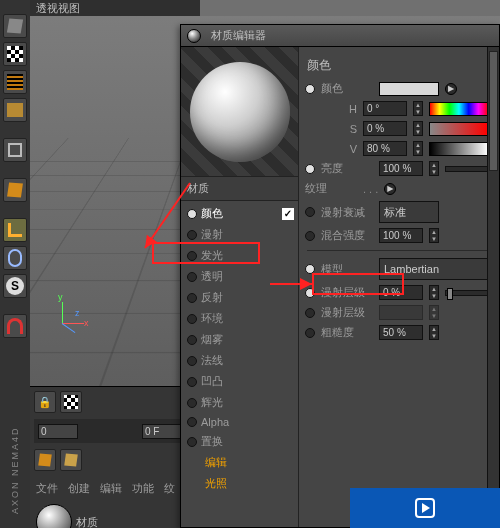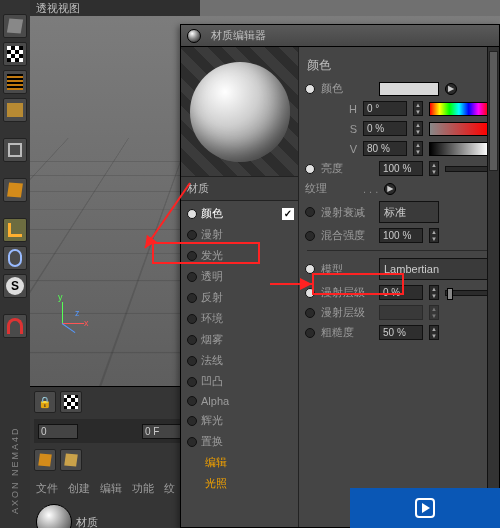--- a/index.html
+++ b/index.html
@@ -444,25 +444,25 @@
         <div class="me-ch-row">
           <span class="me-ch-radio"></span>
           <span>法线</span>
         </div>
         <div class="me-ch-row">
           <span class="me-ch-radio"></span>
           <span>凹凸</span>
         </div>
         <div class="me-ch-row">
           <span class="me-ch-radio"></span>
+          <span>辉光</span>
+        </div>
+        <div class="me-ch-row">
+          <span class="me-ch-radio"></span>
           <span>Alpha</span>
-        </div>
-        <div class="me-ch-row">
-          <span class="me-ch-radio"></span>
-          <span>辉光</span>
         </div>
         <div class="me-ch-row">
           <span class="me-ch-radio"></span>
           <span>置换</span>
         </div>
         <div class="me-ch-row">
           <span class="me-ch-sublabel">编辑</span>
         </div>
         <div class="me-ch-row">
           <span class="me-ch-sublabel">光照</span>

